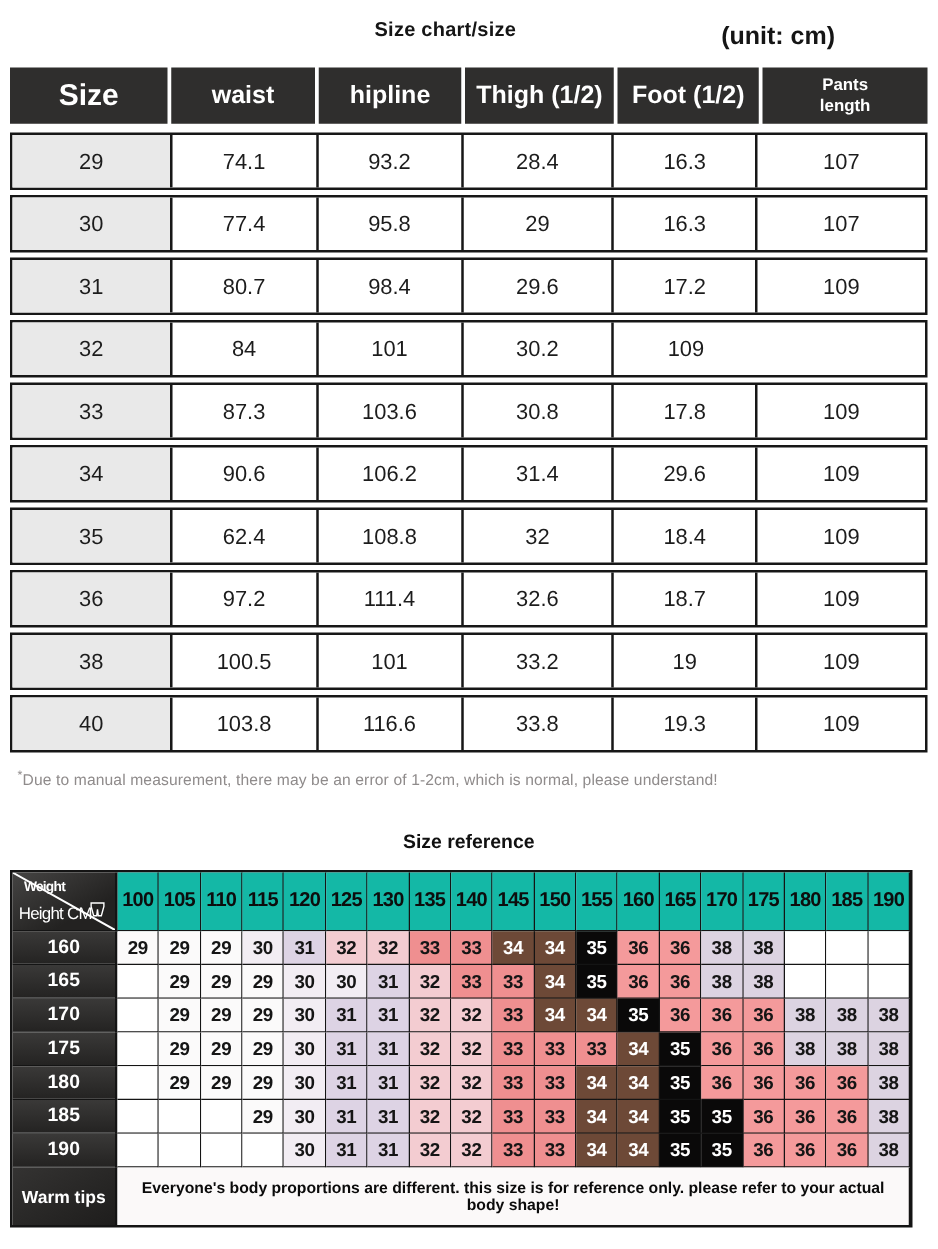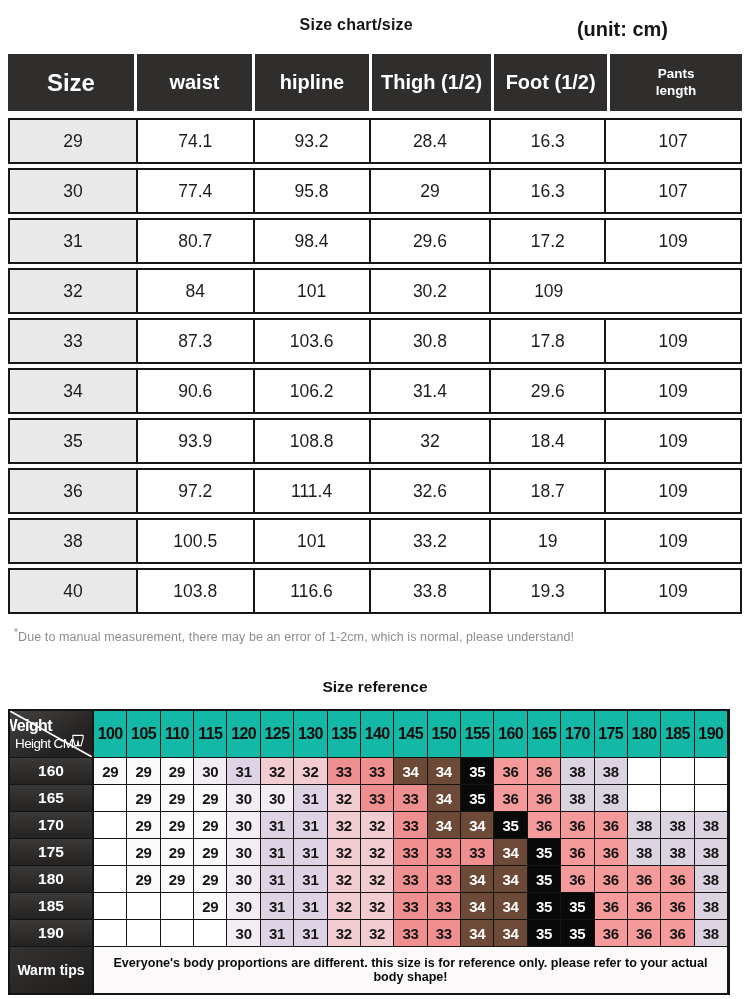--- a/index.html
+++ b/index.html
@@ -9,21 +9,21 @@
 
   
   .title-row{position:relative;height:52px}
   .page-title{position:absolute;left:47.5%;top:16px;transform:translateX(-50%);
     font-size:16px;font-weight:700;letter-spacing:.2px;white-space:nowrap}
   .unit-label{position:absolute;right:82px;top:18px;font-size:20px;font-weight:700;white-space:nowrap}
 
   
   .size-table{margin:2px 8px 0 8px;--cols:128fr 117fr 116fr 121fr 115fr 134fr}
   .st-header{display:grid;grid-template-columns:var(--cols);gap:3px;margin-bottom:7px}
-  .st-hcell{background:#2f2e2d;color:#fff;height:57px;display:flex;align-items:center;justify-content:center;
+  .st-hcell{background:#2f2e2d;color:#fff;height:45px;display:flex;align-items:center;justify-content:center;
     font-weight:700;font-size:20px;text-align:center;white-space:pre-line;line-height:1.25}
   .st-hcell.col-0{font-size:24px}
   .st-hcell.col-5{font-size:13.5px}
   .st-row{display:grid;grid-template-columns:var(--cols);border:2px solid #171717;height:46px;margin-bottom:4px;background:#fff}
   .st-cell{display:flex;align-items:center;justify-content:center;font-size:17.5px;border-right:2px solid #171717;color:#1c1c1c}
   .st-cell:last-child{border-right:none}
   .st-cell.col-0{background:#e9e9e9}
 
   
   .footnote{margin:13px 0 0 14px;font-size:12.5px;color:#8f8b8b;letter-spacing:.1px}
@@ -32,21 +32,21 @@
   
   .ref-title{text-align:center;font-size:15.5px;font-weight:700;margin:34px 0 13px;color:#111}
 
   .ref-table{margin-left:8px;width:722px;border:2px solid #141414;display:grid;
     grid-template-columns:84px repeat(19,1fr);background:#fff}
   .rt-cell{border-right:1px solid #141414;border-bottom:1px solid #141414;display:flex;
     align-items:center;justify-content:center;font-weight:700;overflow:hidden}
   .rt-head{height:47px;font-size:16px;letter-spacing:-.6px;background:#14b8a6;color:#0d0d0d}
   .rt-corner{position:relative;background:linear-gradient(150deg,#454443 0%,#232221 70%);border-right-width:2px}
   .corner-diag{position:absolute;left:0;top:0;width:100%;height:100%}
-  .corner-top{position:absolute;top:6px;right:40px;font-size:16px;color:#fff;font-weight:700}
+  .corner-top{position:absolute;top:6px;right:40px;font-size:11px;color:#fff;font-weight:700}
   .corner-bottom{position:absolute;bottom:6px;left:5px;font-size:13.5px;color:#fff;font-weight:400}
   .pants-icon{position:absolute;bottom:10px;right:6px;line-height:0}
   .rt-height{background:linear-gradient(180deg,#3a3938,#242322);color:#fff;font-size:15.5px;height:27px;border-right-width:2px}
   .rt-val{height:27px;font-size:15px;letter-spacing:-.3px}
   .rt-tips-label{background:linear-gradient(150deg,#343332,#1e1d1c);color:#fff;font-size:14px;height:46px;border-right-width:2px;border-bottom:none}
   .rt-tips-text{grid-column:2/-1;background:#fbf9f9;font-size:12.6px;border-bottom:none;text-align:center;padding:0 6px;color:#0b0b0b}
 </style>
 </head>
 <body>
 
@@ -110,21 +110,21 @@
         <div class="st-row">
           <div class="st-cell col-0">34</div>
           <div class="st-cell col-1">90.6</div>
           <div class="st-cell col-2">106.2</div>
           <div class="st-cell col-3">31.4</div>
           <div class="st-cell col-4">29.6</div>
           <div class="st-cell col-5">109</div>
         </div>
         <div class="st-row">
           <div class="st-cell col-0">35</div>
-          <div class="st-cell col-1">93.9</div>
+          <div class="st-cell col-1">62.4</div>
           <div class="st-cell col-2">108.8</div>
           <div class="st-cell col-3">32</div>
           <div class="st-cell col-4">18.4</div>
           <div class="st-cell col-5">109</div>
         </div>
         <div class="st-row">
           <div class="st-cell col-0">36</div>
           <div class="st-cell col-1">97.2</div>
           <div class="st-cell col-2">111.4</div>
           <div class="st-cell col-3">32.6</div>

